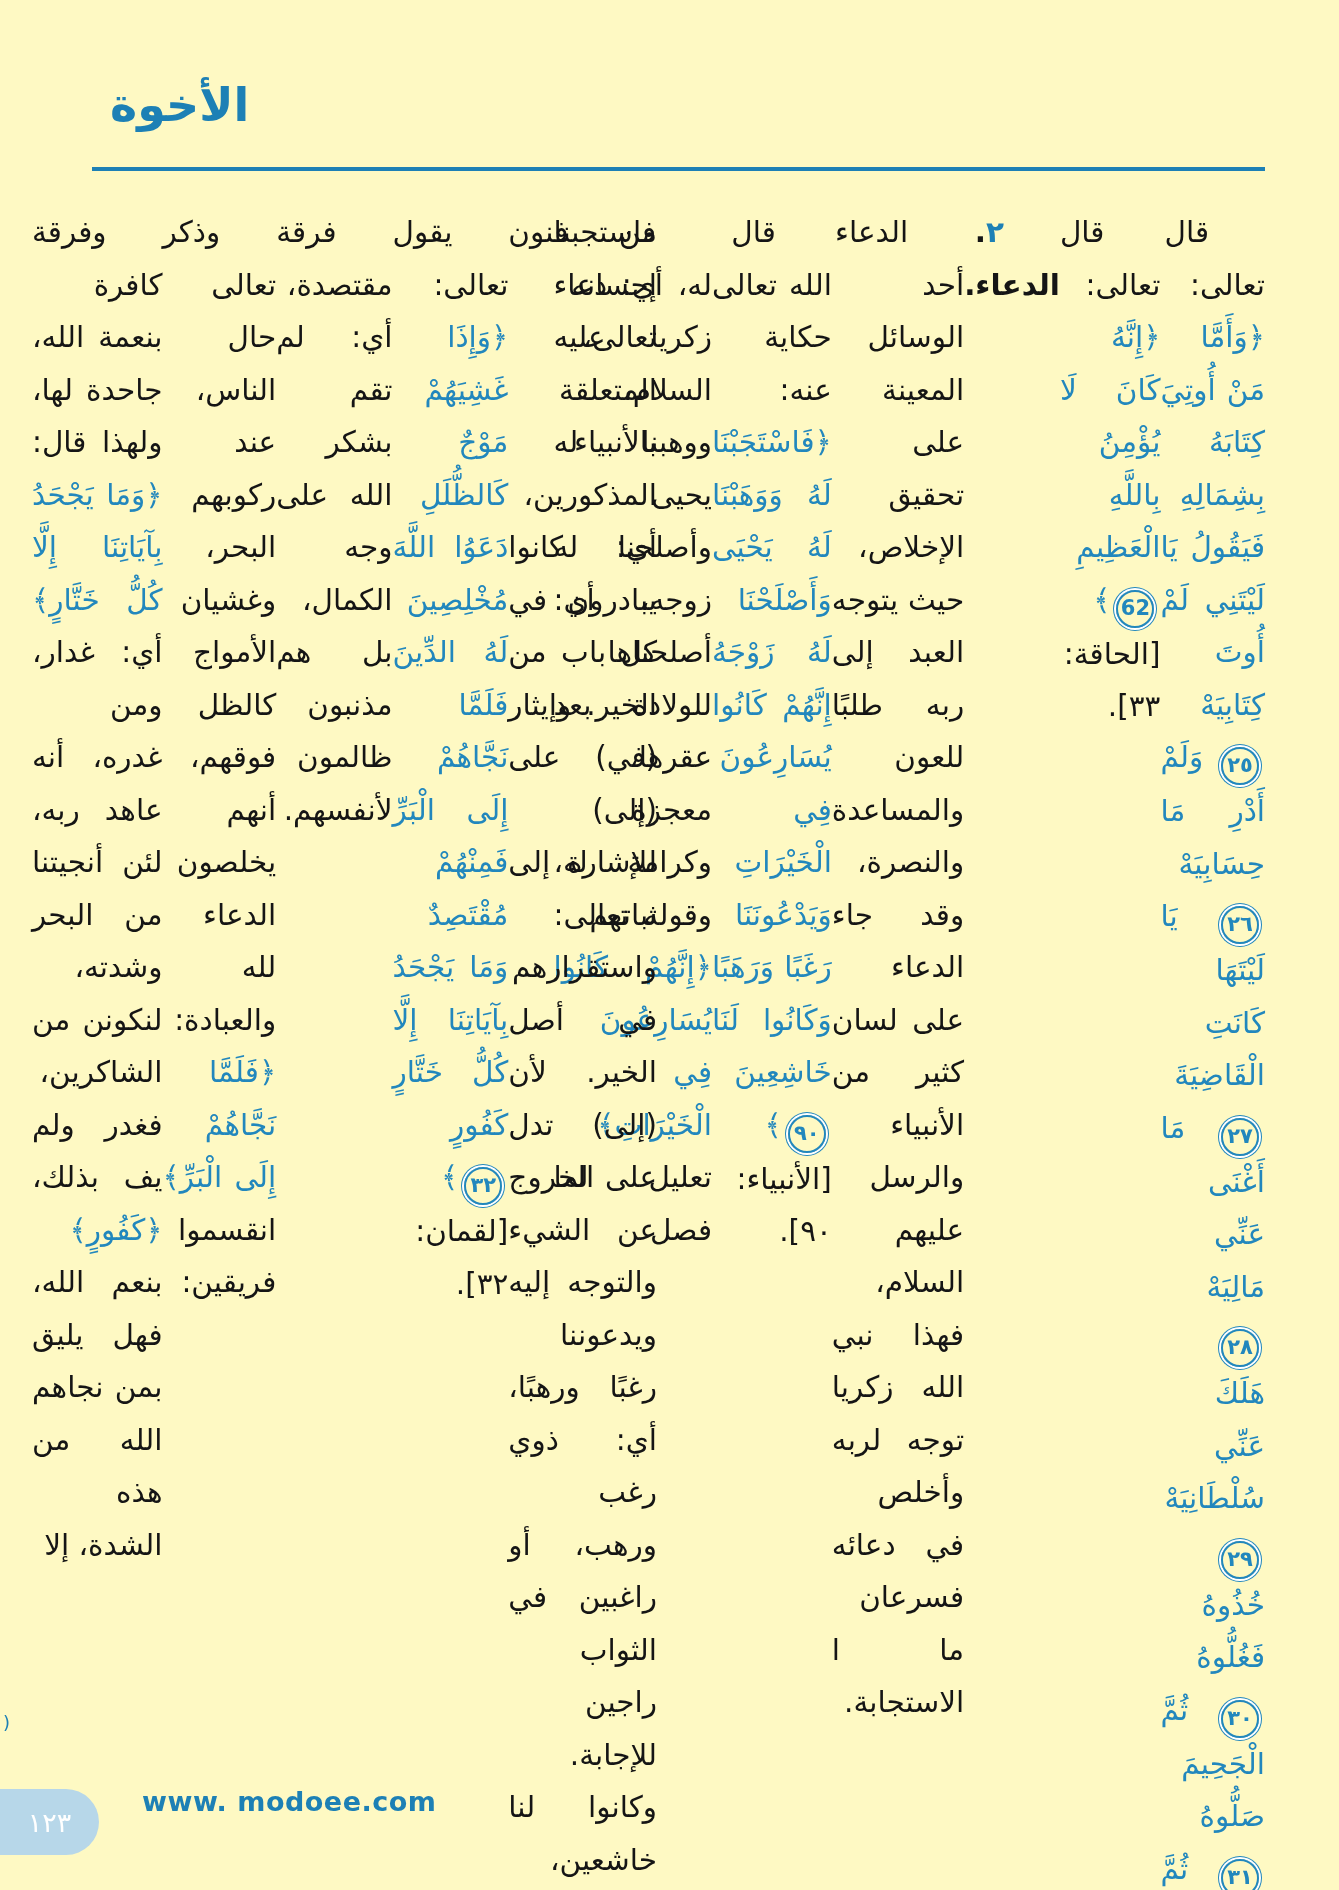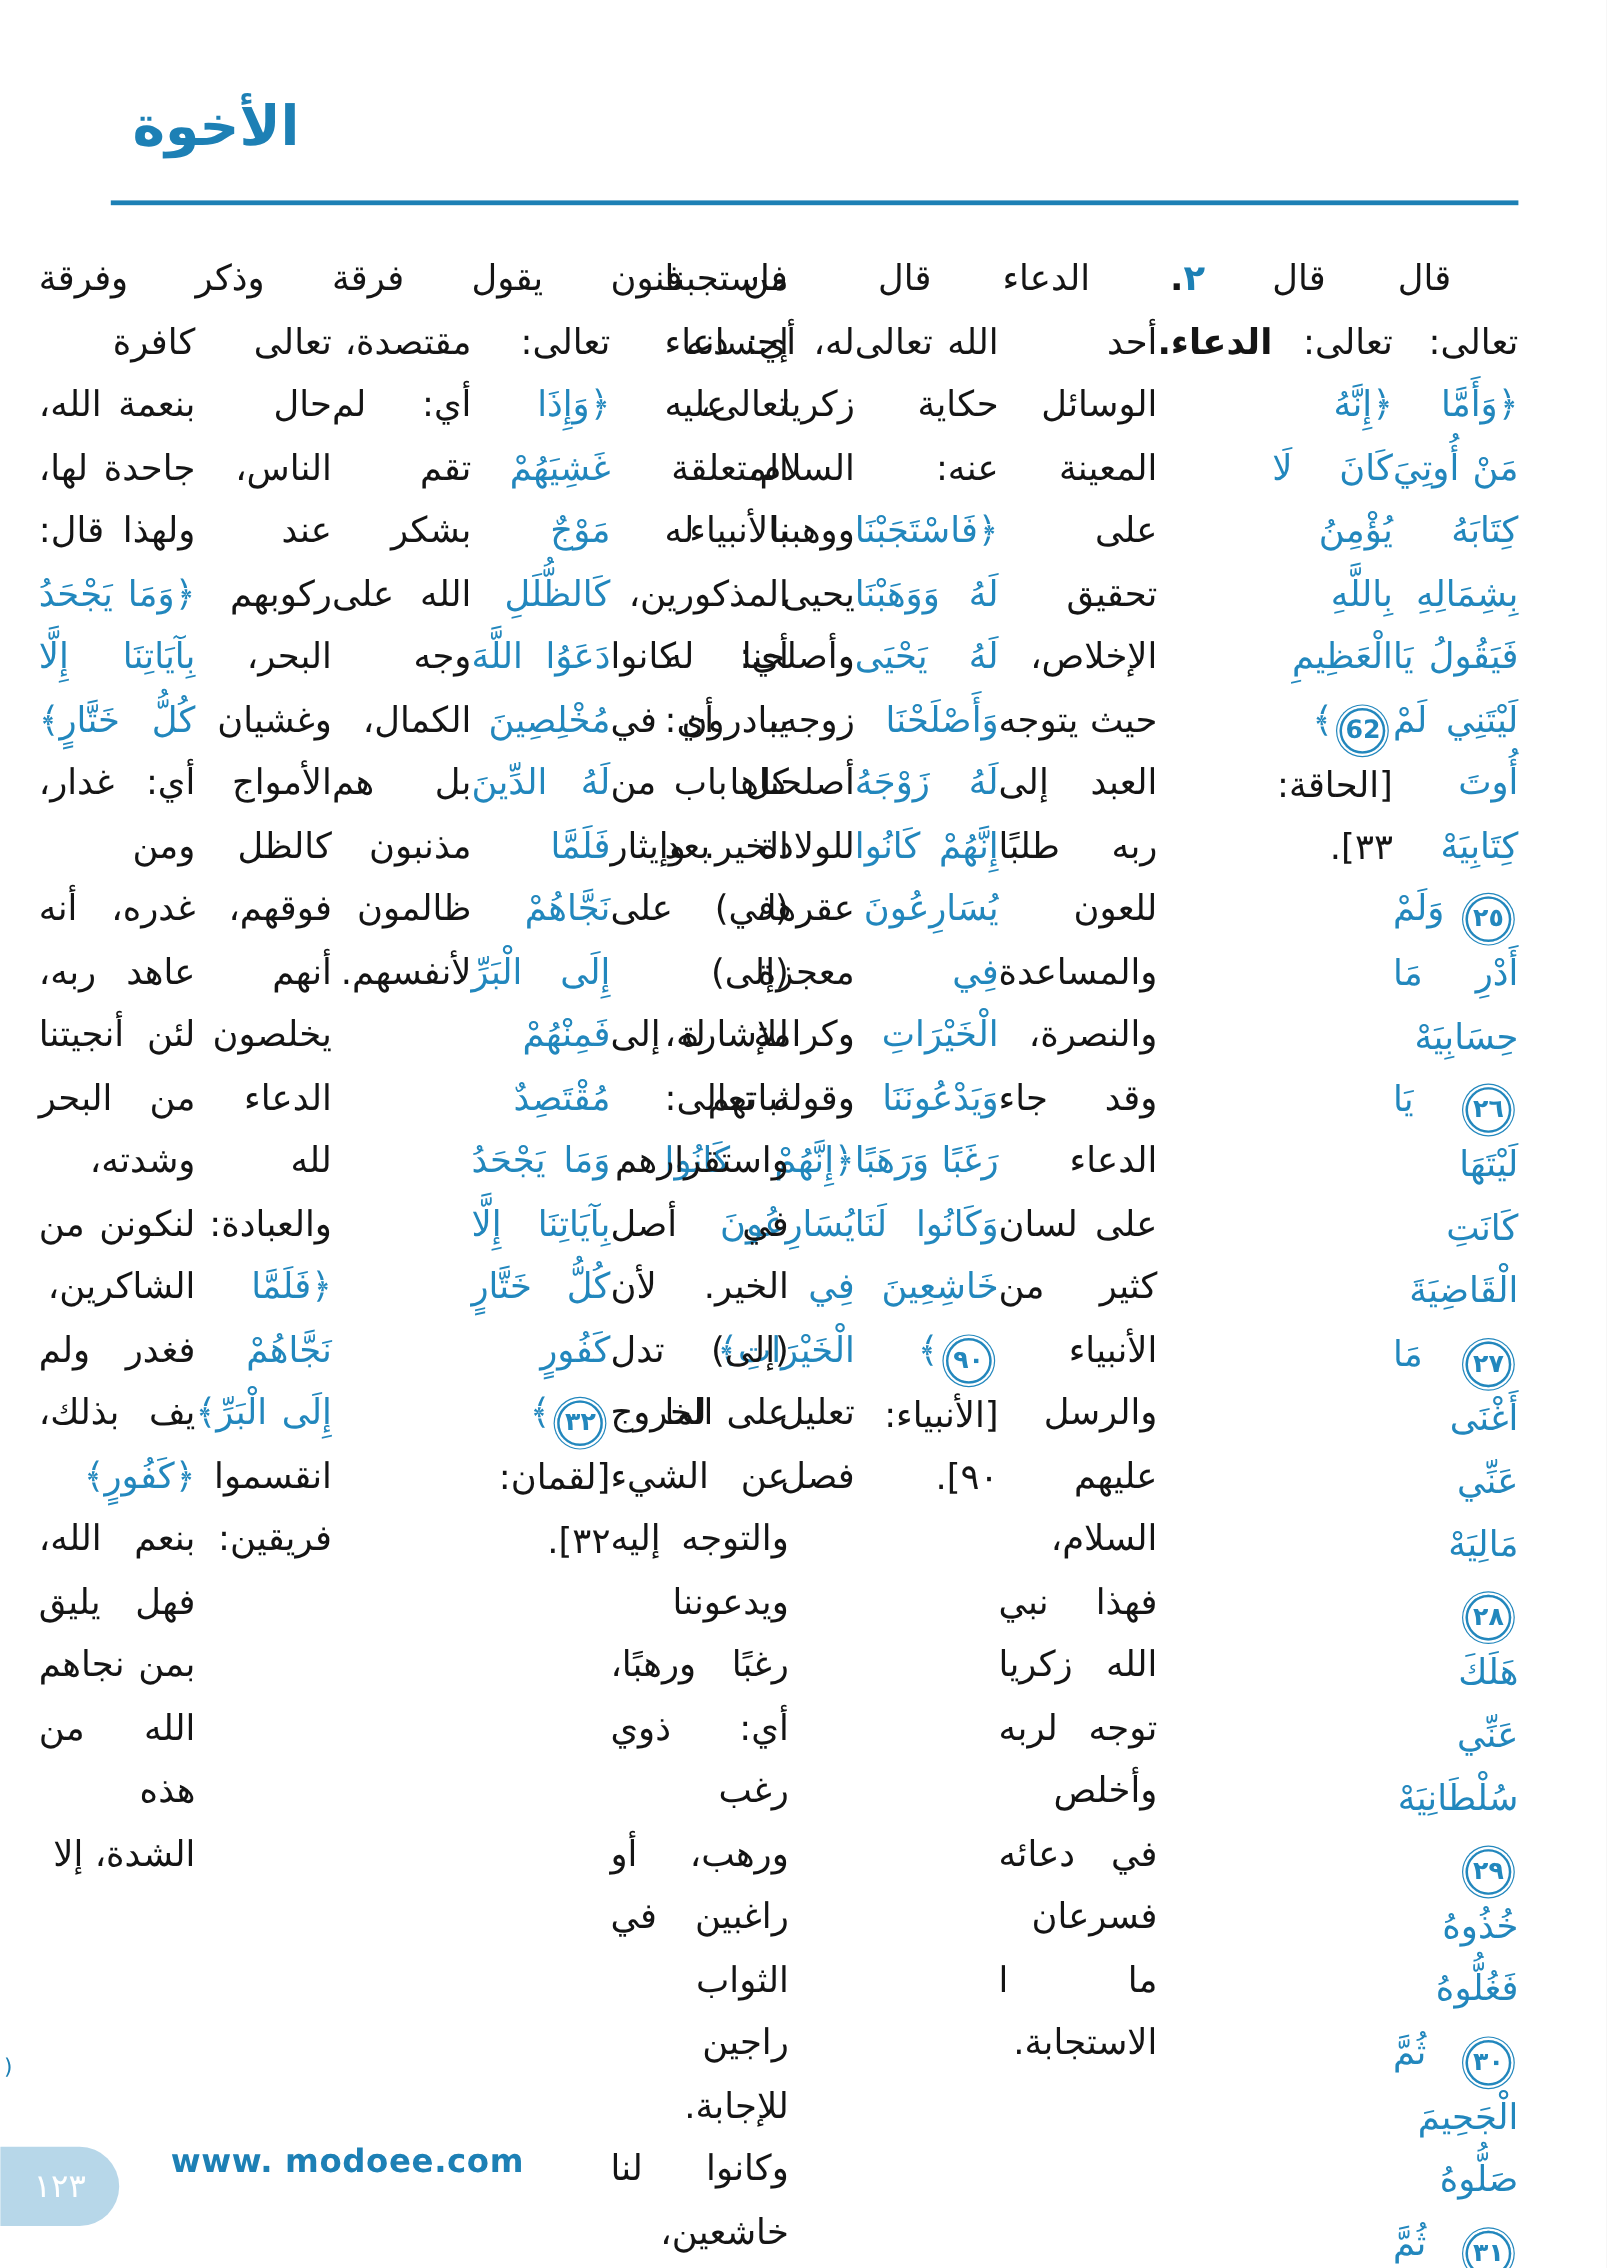--- a/index.html
+++ b/index.html
@@ -1,17 +1,17 @@
 <!DOCTYPE html>
 <html lang="ar" dir="rtl"><head>
 <meta charset="utf-8">
 <style>
   html,body{margin:0;padding:0;background:#e8e8e8;}
   .page{
-    position:relative;width:1339px;height:1890px;background:#ffffff;
+    position:relative;width:1339px;height:1890px;background:#fef9c3;
     margin:0 auto;overflow:hidden;
     font-family:"DejaVu Sans",sans-serif;color:#151515;
   }
   
   .chapter-title{
     position:absolute;top:82px;left:110px;
     font-size:46px;font-weight:bold;color:var(--accent);
     line-height:1;direction:rtl;
   }
   .header-rule{

